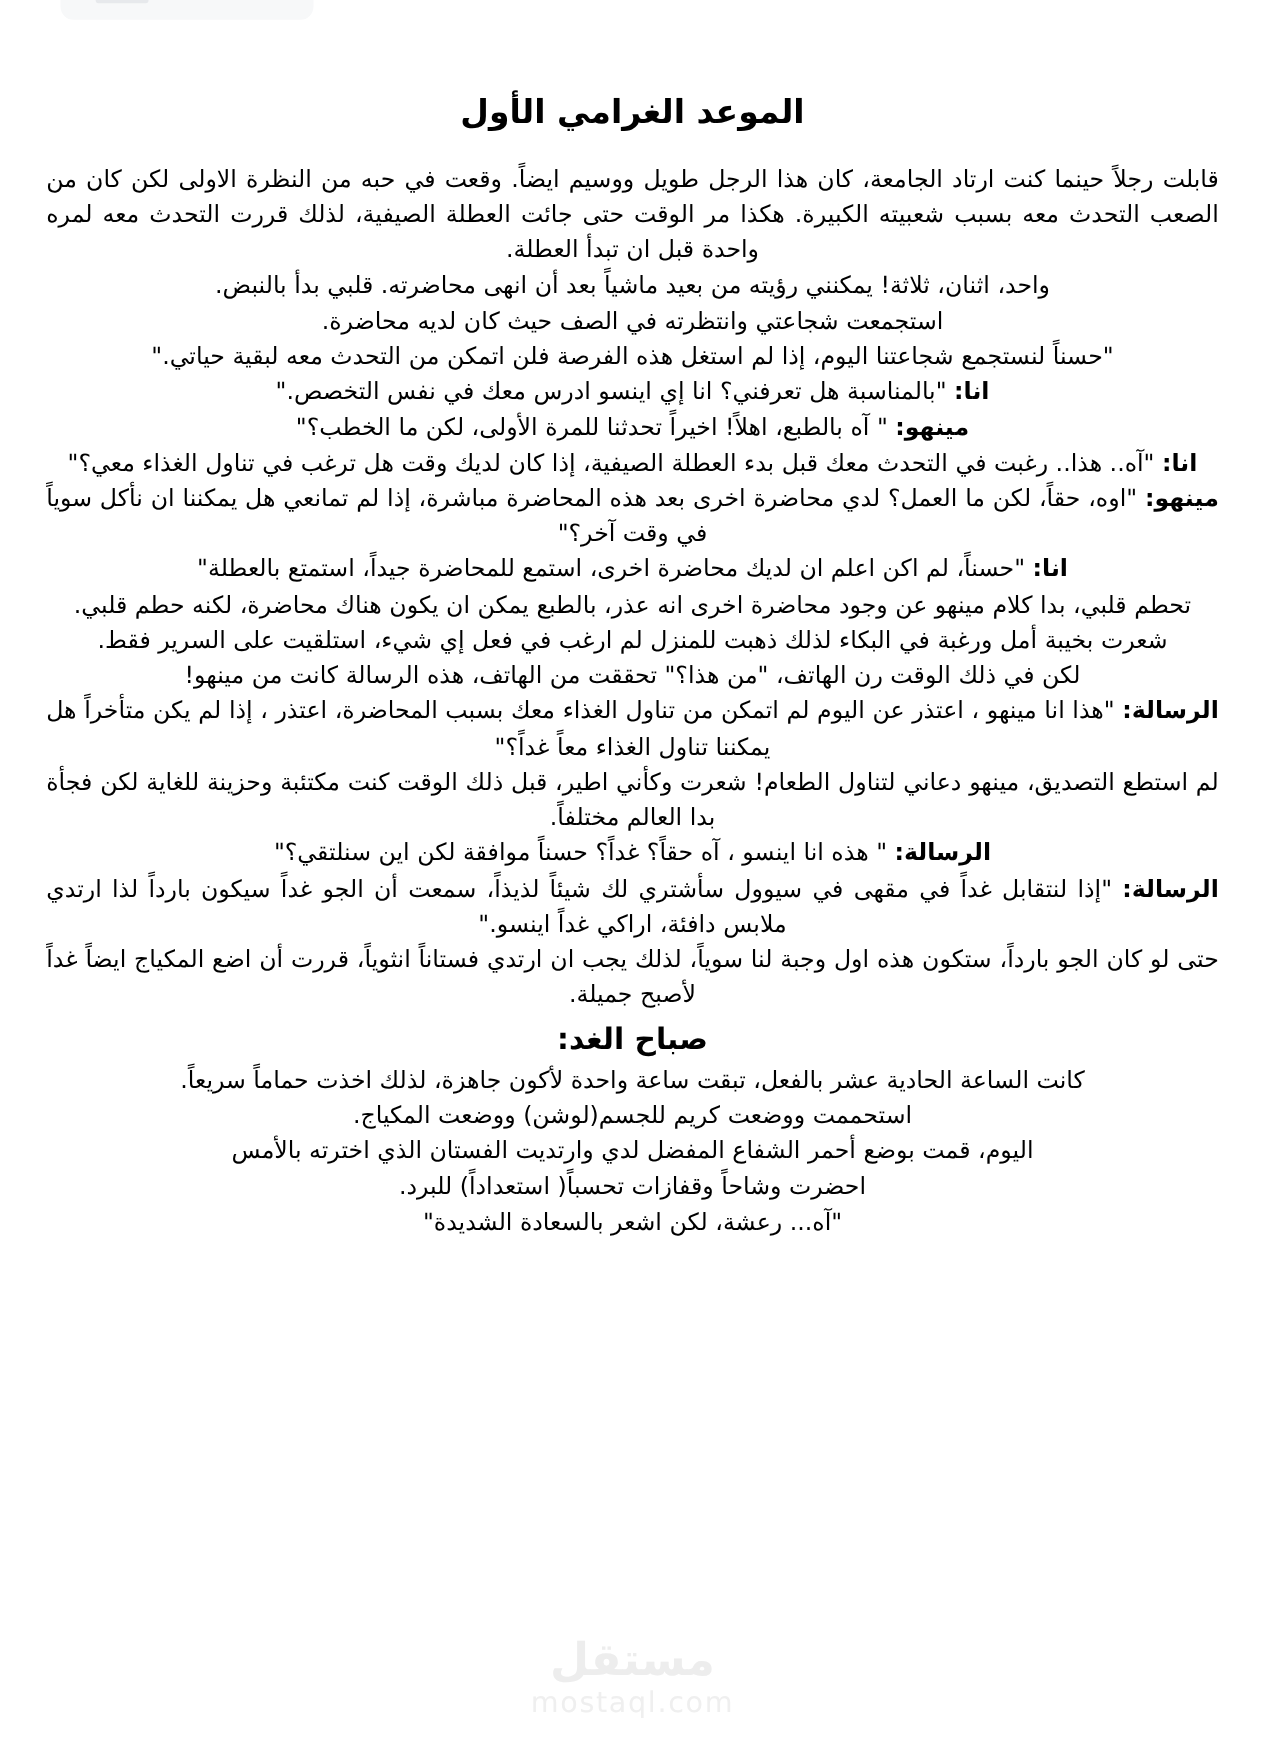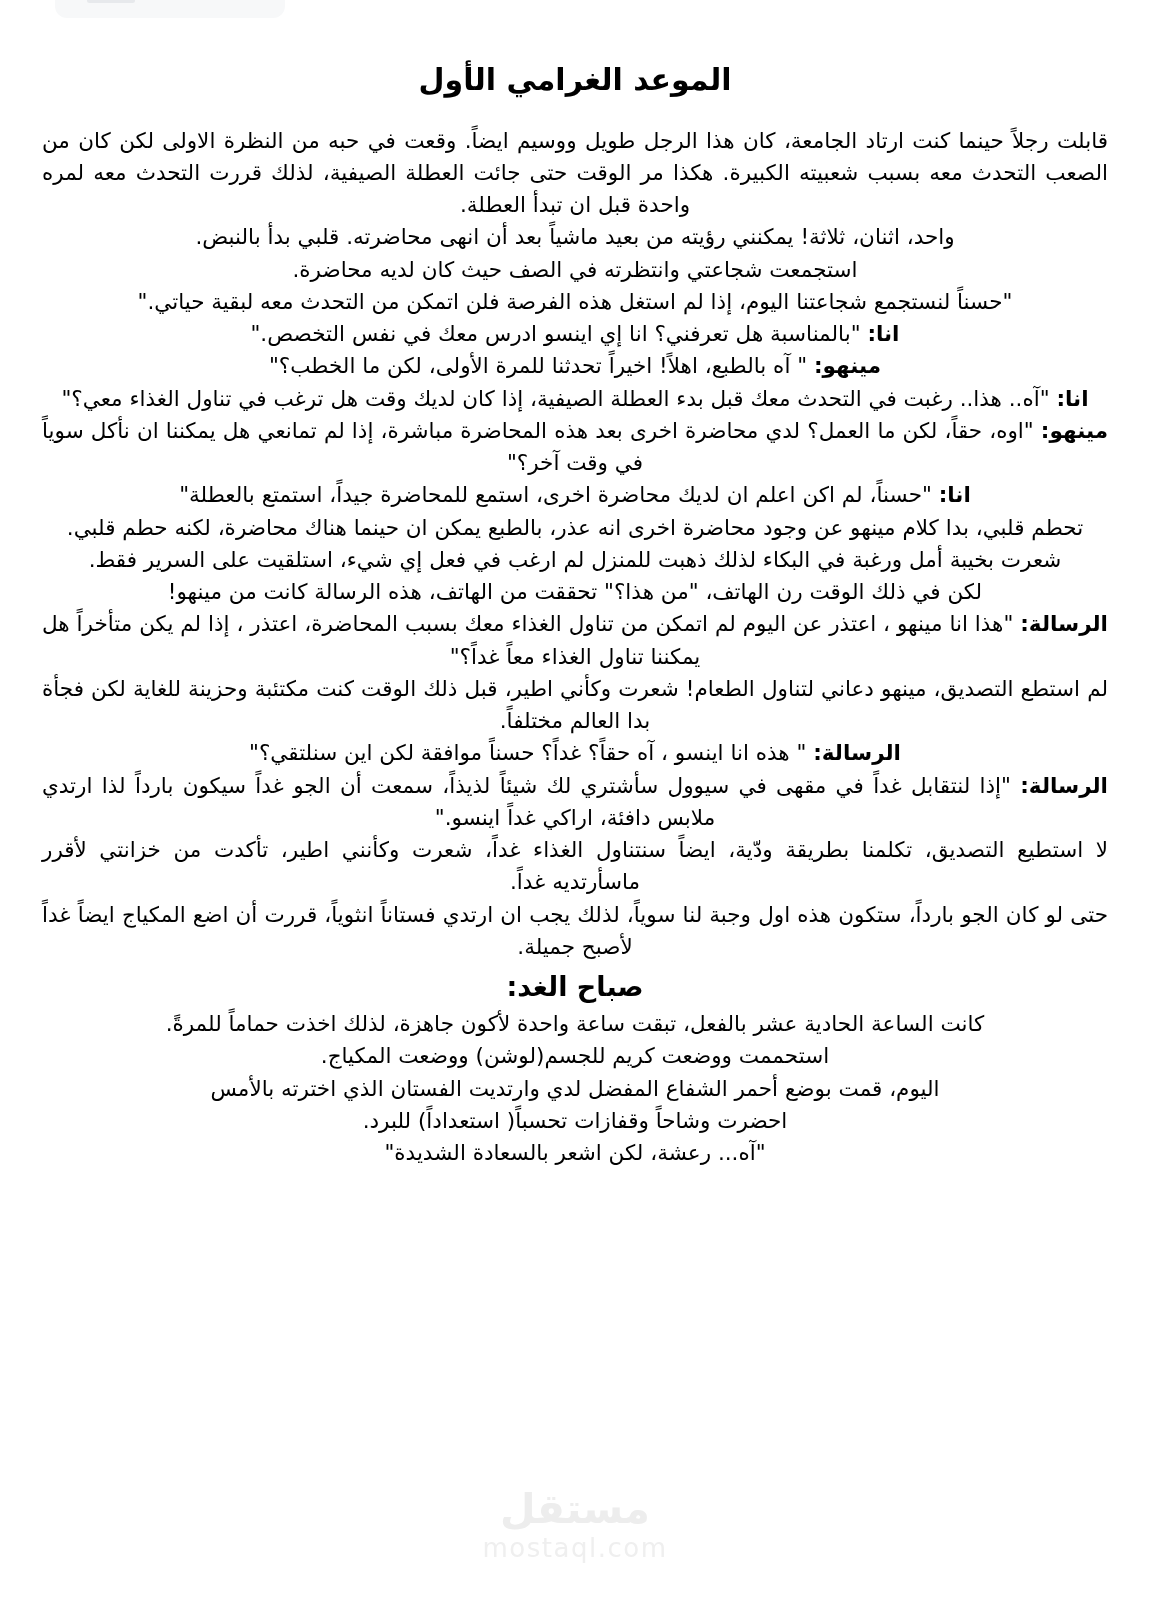--- a/index.html
+++ b/index.html
@@ -37,21 +37,21 @@
     border-radius: 3px;
   }
 
   .page {
     position: absolute;
     top: 0;
     left: 0;
     width: 1150px;
     height: 1600px;
     box-sizing: border-box;
-    padding: 47px 42px 0 42px;
+    padding: 70px 42px 0 42px;
   }
 
   h1#doc-title {
     font-size: 30px;
     font-weight: bold;
     text-align: center;
     margin: 14px 0 26px 0;
     letter-spacing: 0.5px;
     line-height: 1.25;
   }
@@ -131,39 +131,38 @@
     <p class="para just"><span class="speaker">انا:</span><span> "بالمناسبة هل تعرفني؟ انا إي اينسو ادرس معك في نفس التخصص."</span></p>
 
     <p class="para just"><span class="speaker">مينهو:</span><span> " آه بالطبع، اهلاً! اخيراً تحدثنا للمرة الأولى، لكن ما الخطب؟"</span></p>
 
     <p class="para just"><span class="speaker">انا:</span><span> "آه.. هذا.. رغبت في التحدث معك قبل بدء العطلة الصيفية، إذا كان لديك وقت هل ترغب في تناول الغذاء معي؟"</span></p>
 
     <p class="para just"><span class="speaker">مينهو:</span><span> "اوه، حقاً، لكن ما العمل؟ لدي محاضرة اخرى بعد هذه المحاضرة مباشرة، إذا لم تمانعي هل يمكننا ان نأكل سوياً في وقت آخر؟"</span></p>
 
     <p class="para just"><span class="speaker">انا:</span><span> "حسناً، لم اكن اعلم ان لديك محاضرة اخرى، استمع للمحاضرة جيداً، استمتع بالعطلة"</span></p>
 
-    <p class="para just">تحطم قلبي، بدا كلام مينهو عن وجود محاضرة اخرى انه عذر، بالطبع يمكن ان حينما هناك محاضرة، لكنه حطم قلبي.</p>
+    <p class="para just">تحطم قلبي، بدا كلام مينهو عن وجود محاضرة اخرى انه عذر، بالطبع يمكن ان يكون هناك محاضرة، لكنه حطم قلبي.</p>
     <p class="para just">شعرت بخيبة أمل ورغبة في البكاء لذلك ذهبت للمنزل لم ارغب في فعل إي شيء، استلقيت على السرير فقط.</p>
     <p class="para just">لكن في ذلك الوقت رن الهاتف، "من هذا؟" تحققت من الهاتف، هذه الرسالة كانت من مينهو!</p>
 
     <p class="para just"><span class="speaker">الرسالة:</span><span> "هذا انا مينهو ، اعتذر عن اليوم لم اتمكن من تناول الغذاء معك بسبب المحاضرة، اعتذر ، إذا لم يكن متأخراً هل يمكننا تناول الغذاء معاً غداً؟"</span></p>
 
     <p class="para just">لم استطع التصديق، مينهو دعاني لتناول الطعام! شعرت وكأني اطير، قبل ذلك الوقت كنت مكتئبة وحزينة للغاية لكن فجأة بدا العالم مختلفاً.</p>
 
     <p class="para just"><span class="speaker">الرسالة:</span><span> " هذه انا اينسو ، آه حقاً؟ غداً؟ حسناً موافقة لكن اين سنلتقي؟"</span></p>
 
 
     <p class="para just"><span class="speaker">الرسالة:</span><span> "إذا لنتقابل غداً في مقهى في سيوول سأشتري لك شيئاً لذيذاً، سمعت أن الجو غداً سيكون بارداً لذا ارتدي ملابس دافئة، اراكي غداً اينسو."</span></p>
 
-    <p class="para just">لا استطيع التصديق، تكلمنا بطريقة ودّية، ايضاً سنتناول الغذاء غداً، شعرت وكأنني اطير، تأكدت من خزانتي لأقرر ماسأرتديه غداً.</p>
     <p class="para just">حتى لو كان الجو بارداً، ستكون هذه اول وجبة لنا سوياً، لذلك يجب ان ارتدي فستاناً انثوياً، قررت أن اضع المكياج ايضاً غداً لأصبح جميلة.</p>
 
     <h2 class="subhead">صباح الغد:</h2>
 
-    <p class="para just">كانت الساعة الحادية عشر بالفعل، تبقت ساعة واحدة لأكون جاهزة، لذلك اخذت حماماً للمرةً.</p>
+    <p class="para just">كانت الساعة الحادية عشر بالفعل، تبقت ساعة واحدة لأكون جاهزة، لذلك اخذت حماماً سريعاً.</p>
     <p class="para just">استحممت ووضعت كريم للجسم(لوشن) ووضعت المكياج.</p>
     <p class="para just">اليوم، قمت بوضع أحمر الشفاع المفضل لدي وارتديت الفستان الذي اخترته بالأمس</p>
     <p class="para just">احضرت وشاحاً وقفازات تحسباً( استعداداً) للبرد.</p>
     <p class="para just">"آه... رعشة، لكن اشعر بالسعادة الشديدة"</p>
 
   </div>
 
 </div>
 
 <div id="watermark">

